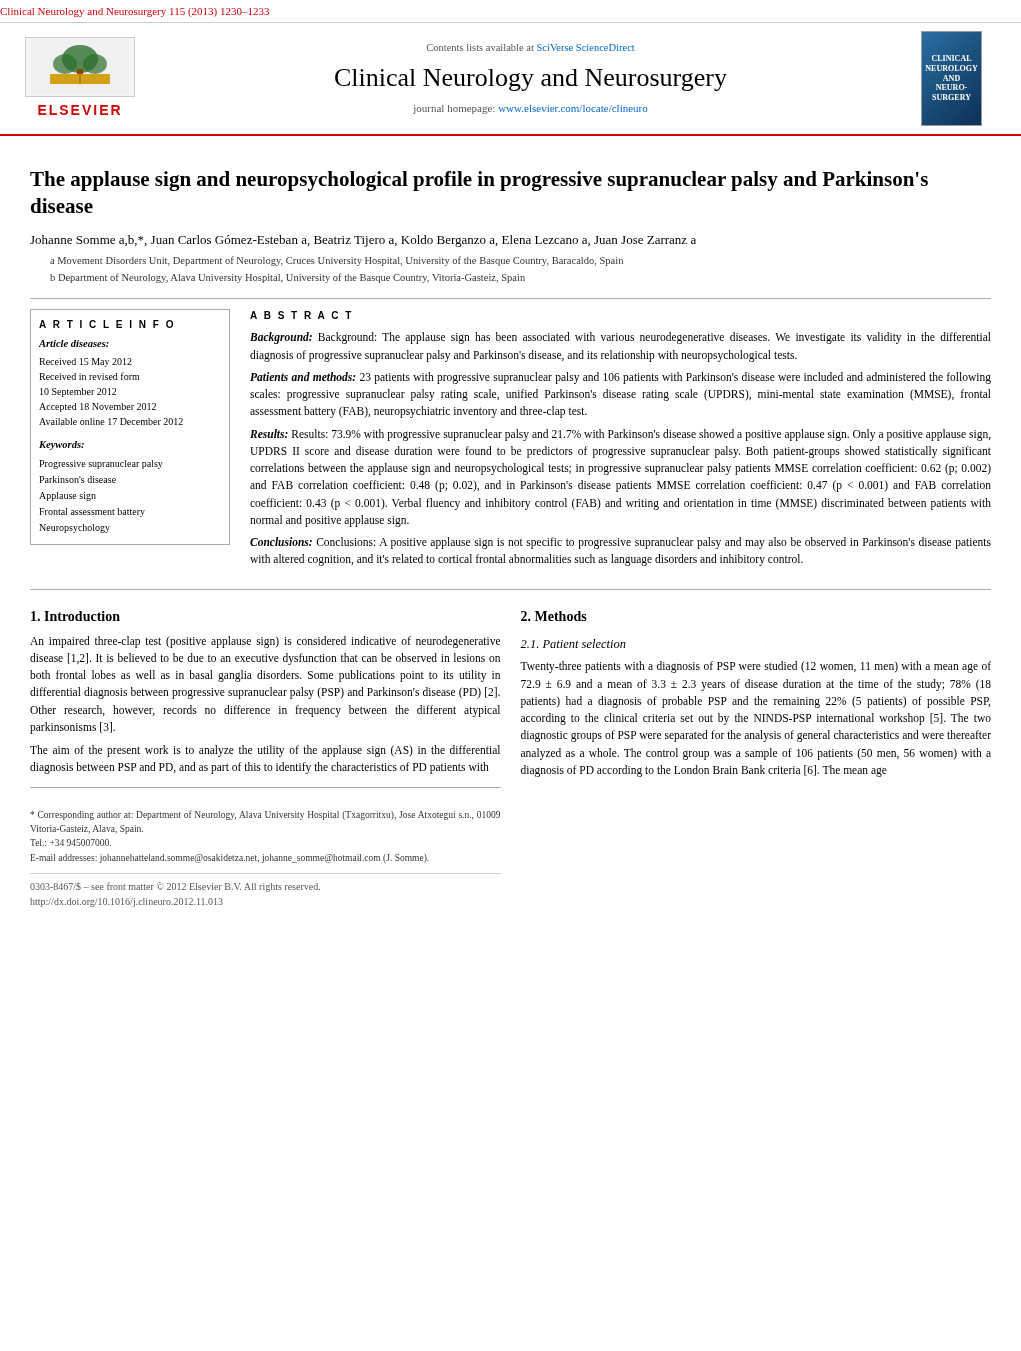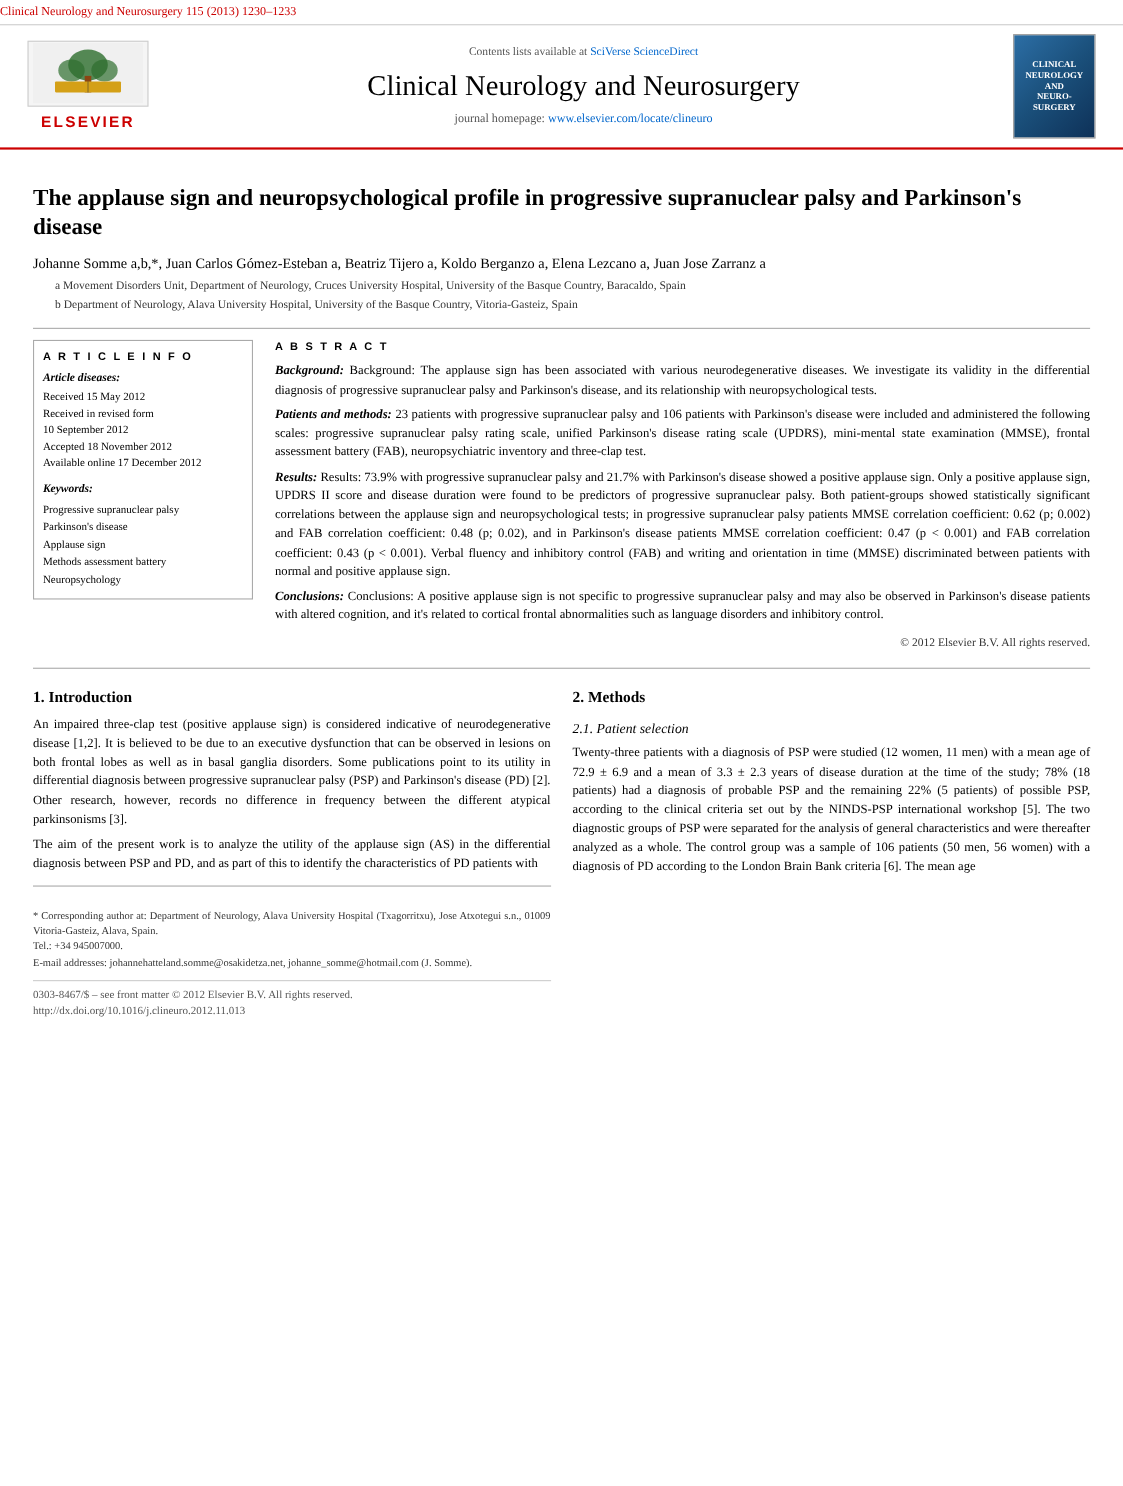--- a/index.html
+++ b/index.html
@@ -81,21 +81,21 @@
       font-size: 11px;
       color: #555;
     }
     .journal-homepage a { color: #06c; text-decoration: none; }
 
     .journal-header-right {
       width: 80px;
       min-width: 80px;
     }
     .journal-cover {
-      width: 75px;
+      width: 61px;
       height: 95px;
       background: linear-gradient(135deg, #2c6ea5 0%, #1a4f7a 50%, #0e3158 100%);
       border: 1px solid #999;
       display: flex;
       flex-direction: column;
       align-items: center;
       justify-content: center;
       padding: 4px;
     }
     .journal-cover-text {
@@ -353,21 +353,21 @@
           <div>Received in revised form</div>
           <div>10 September 2012</div>
           <div>Accepted 18 November 2012</div>
           <div>Available online 17 December 2012</div>
         </div>
         <div class="keywords-label">Keywords:</div>
         <div class="keywords-items">
           <div>Progressive supranuclear palsy</div>
           <div>Parkinson's disease</div>
           <div>Applause sign</div>
-          <div>Methods assessment battery</div>
+          <div>Frontal assessment battery</div>
           <div>Neuropsychology</div>
         </div>
       </div>
     </div>
 
     <div class="col-right">
       <div class="abstract-title">A B S T R A C T</div>
       <div class="abstract-text">
         <p>
           <span class="para-label">Background: </span><span style="font-style:normal;">Background: The applause sign has been associated with various neurodegenerative diseases. We investigate its validity in the differential diagnosis of progressive supranuclear palsy and Parkinson's disease, and its relationship with neuropsychological tests.</span>
@@ -375,21 +375,20 @@
         <p>
           <span class="para-label">Patients and methods: </span><span>23 patients with progressive supranuclear palsy and 106 patients with Parkinson's disease were included and administered the following scales: progressive supranuclear palsy <span>rating</span> scale, unified Parkinson's disease rating scale (UPDRS), mini-mental state examination (MMSE), frontal assessment battery (FAB), neuropsychiatric inventory and three-clap test.</span>
         </p>
         <p>
           <span class="para-label">Results: </span><span>Results: 73.9% with progressive supranuclear palsy and 21.7% with Parkinson's disease showed a positive applause sign. Only a positive applause sign, UPDRS II score and disease duration were found to be predictors of progressive supranuclear palsy. Both patient-groups showed statistically significant correlations between the applause sign and neuropsychological tests; in progressive supranuclear palsy patients MMSE correlation coefficient: 0.62 (p; 0.002) and FAB correlation coefficient: 0.48 (p; 0.02), and in Parkinson's disease patients MMSE correlation coefficient: 0.47 (p &lt; 0.001) and FAB correlation coefficient: 0.43 (p &lt; 0.001). Verbal fluency and inhibitory control (FAB) and writing and orientation in time (MMSE) discriminated between patients with normal and positive applause sign.</span>
         </p>
         <p>
           <span class="para-label">Conclusions: </span><span>Conclusions: A positive applause sign is not specific to progressive supranuclear palsy and may also be observed in Parkinson's disease patients with altered cognition, and it's related to cortical frontal abnormalities such as language disorders and inhibitory control.</span>
         </p>
       </div>
-      <div class="copyright-line">© 2012 Elsevier B.V. All rights reserved.</div>
     </div>
   </div>
 
   <div class="body-content">
     <div class="two-col-body">
 
       <div class="body-col">
         <div class="section-heading">1.  Introduction</div>
         <p>An impaired three-clap test (positive applause sign) is considered indicative of neurodegenerative disease [1,2]. It is believed to be due to an executive dysfunction that can be observed in lesions on both frontal lobes as well as in basal ganglia disorders. Some publications point to its utility in differential diagnosis between progressive supranuclear palsy (PSP) and Parkinson's disease (PD) [2]. Other research, however, records no difference in frequency between the different atypical parkinsonisms [3].</p>
         <p>The aim of the present work is to analyze the utility of the applause sign (AS) in the differential diagnosis between PSP and PD, and as part of this to identify the characteristics of PD patients with</p>

